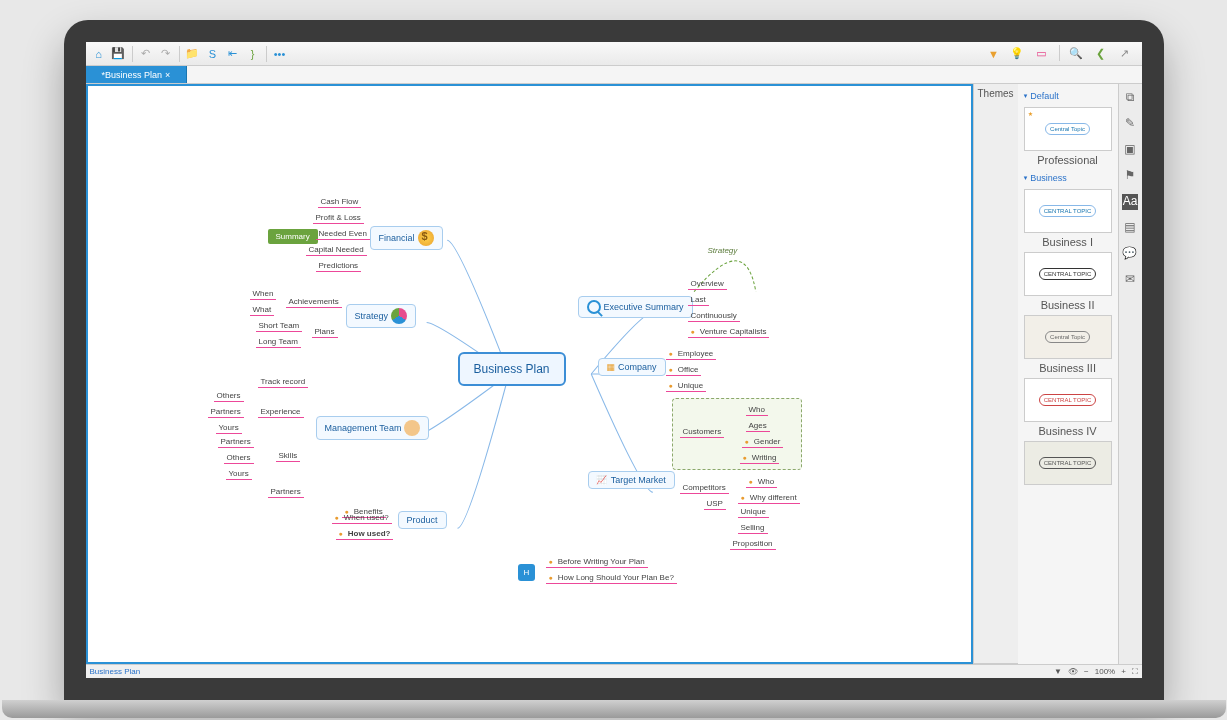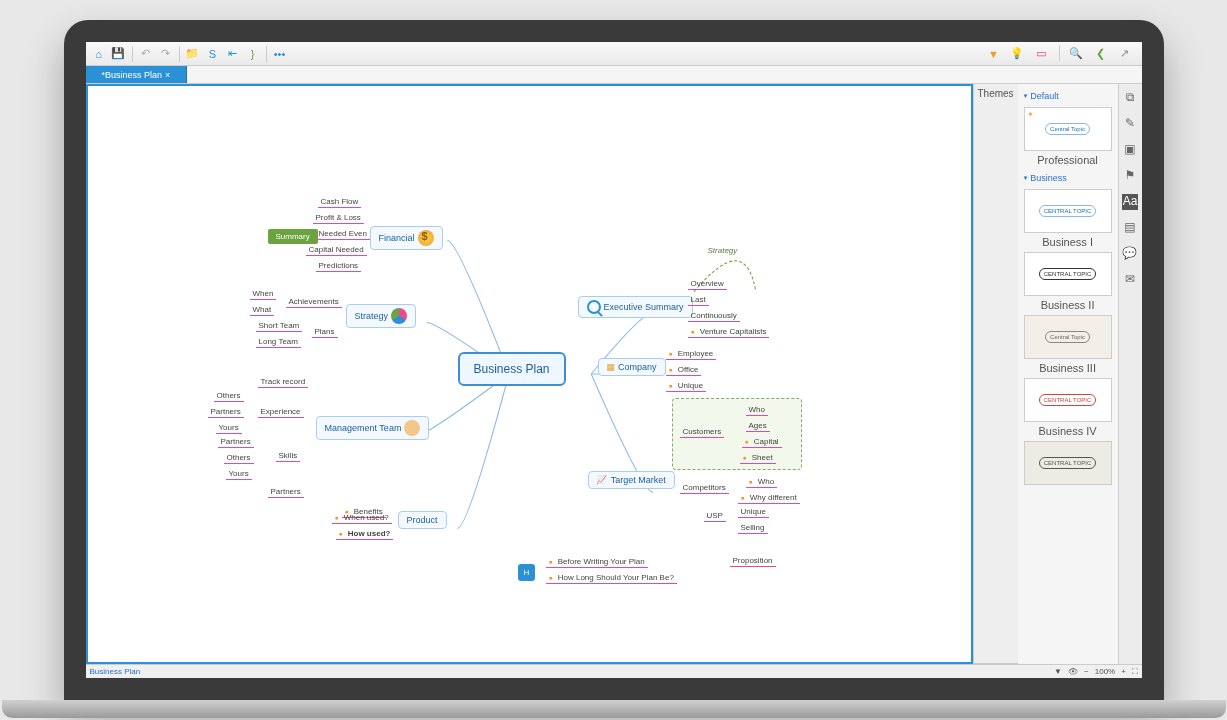--- a/index.html
+++ b/index.html
@@ -424,29 +424,29 @@
         <div class="leaf node marker" style="left:578px;top:294px;">Unique</div>
 
         <div class="node subtopic" style="left:500px;top:385px;">
           <span style="color:#e74c8e">📈</span>
           <span>Target Market</span>
         </div>
         <div class="boundary" style="left:584px;top:312px;width:130px;height:72px;"></div>
         <div class="leaf node" style="left:592px;top:340px;">Customers</div>
         <div class="leaf node" style="left:658px;top:318px;">Who</div>
         <div class="leaf node" style="left:658px;top:334px;">Ages</div>
-        <div class="leaf node marker" style="left:654px;top:350px;">Capital</div>
-        <div class="leaf node marker" style="left:652px;top:366px;">Sheet</div>
+        <div class="leaf node marker" style="left:654px;top:350px;">Gender</div>
+        <div class="leaf node marker" style="left:652px;top:366px;">Writing</div>
         <div class="leaf node" style="left:592px;top:396px;">Competitors</div>
         <div class="leaf node marker" style="left:658px;top:390px;">Who</div>
         <div class="leaf node marker" style="left:650px;top:406px;">Why different</div>
-        <div class="leaf node" style="left:616px;top:424px;">USP</div>
+        <div class="leaf node" style="left:616px;top:412px;">USP</div>
         <div class="leaf node" style="left:650px;top:420px;">Unique</div>
         <div class="leaf node" style="left:650px;top:436px;">Selling</div>
-        <div class="leaf node" style="left:642px;top:452px;margin-top:17px;">Proposition</div>
+        <div class="leaf node" style="left:642px;top:452px;">Proposition</div>
 
         <div class="node float-topic" style="left:430px;top:478px;">H</div>
         <div class="leaf node marker" style="left:458px;top:470px;">Before Writing Your Plan</div>
         <div class="leaf node marker" style="left:458px;top:486px;">How Long Should Your Plan Be?</div>
 
       </div>
 
       <div class="right-panel">
         <div class="panel-title">Themes</div>
         <div class="panel-body">

